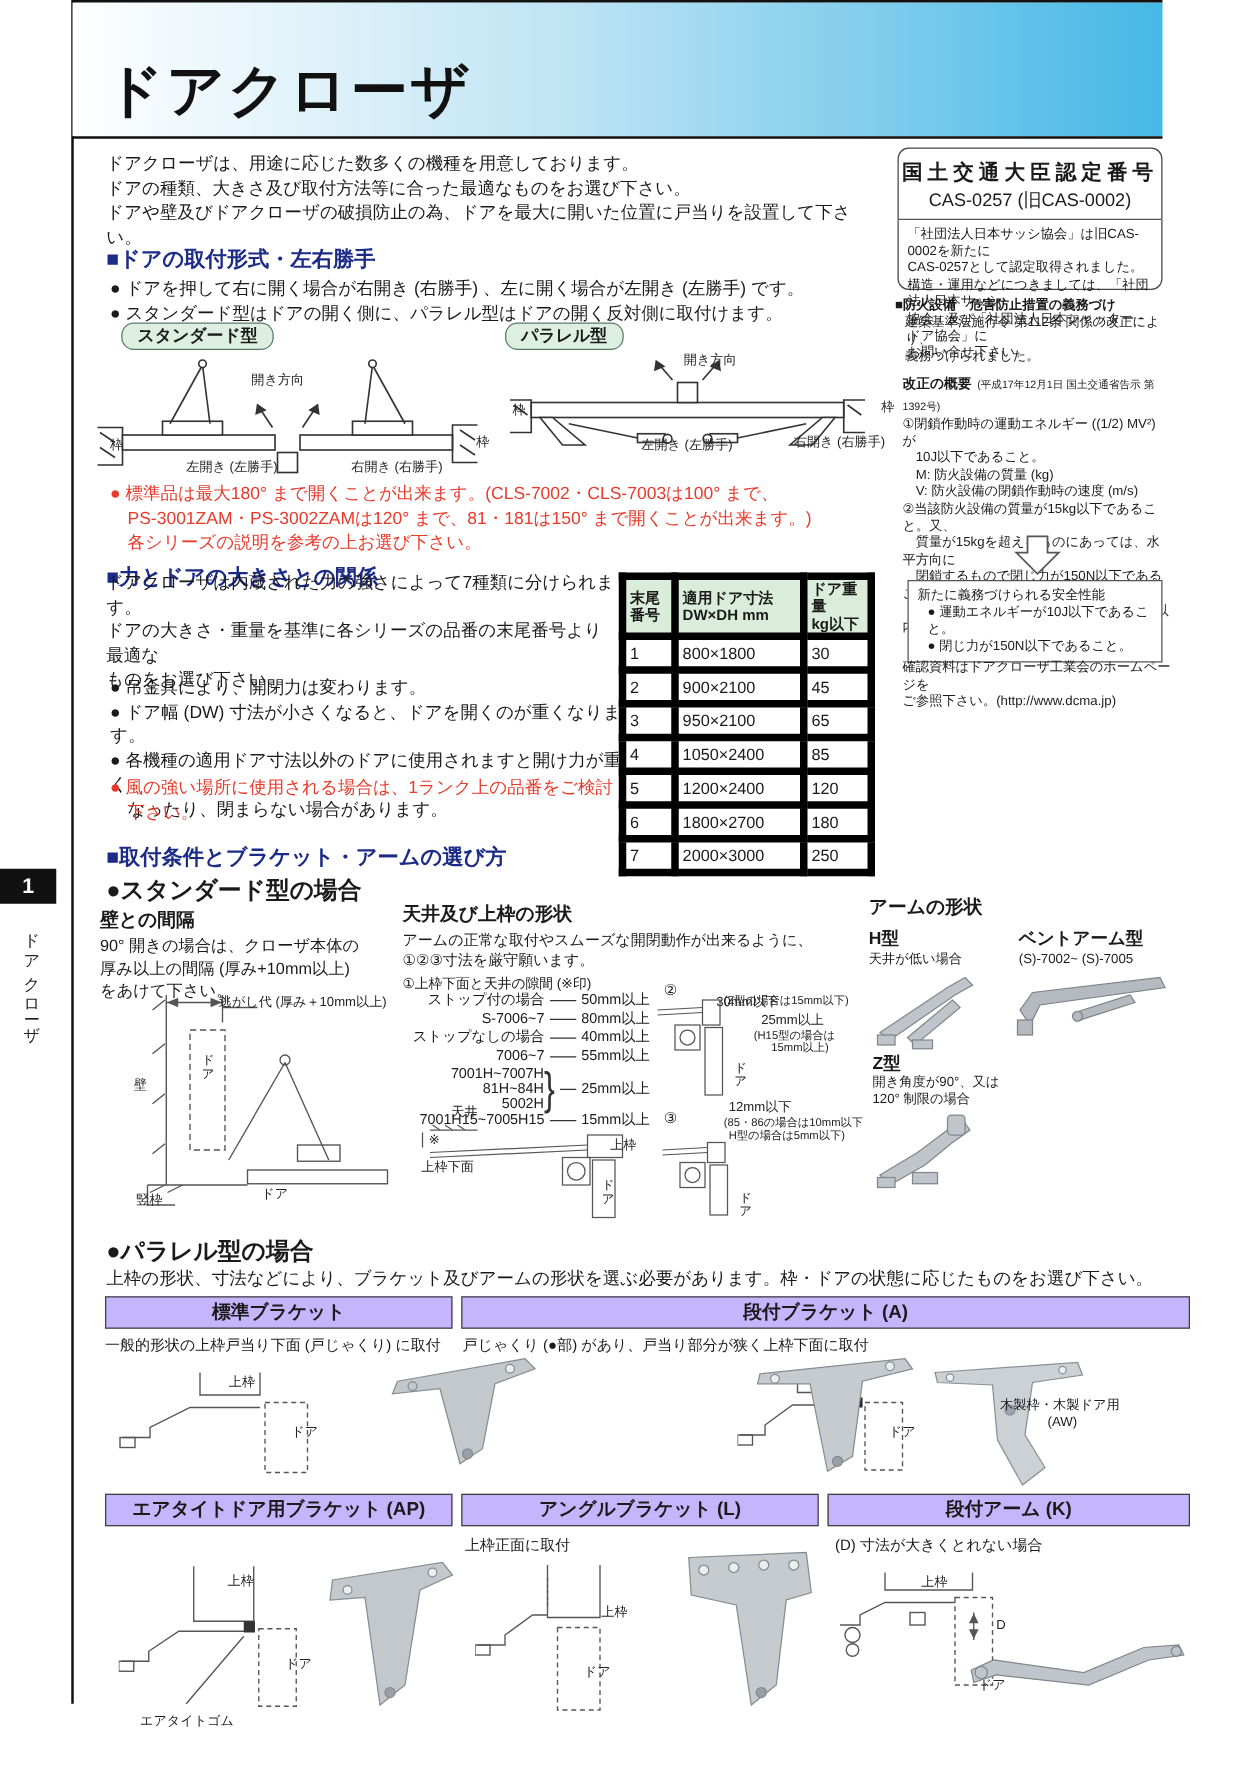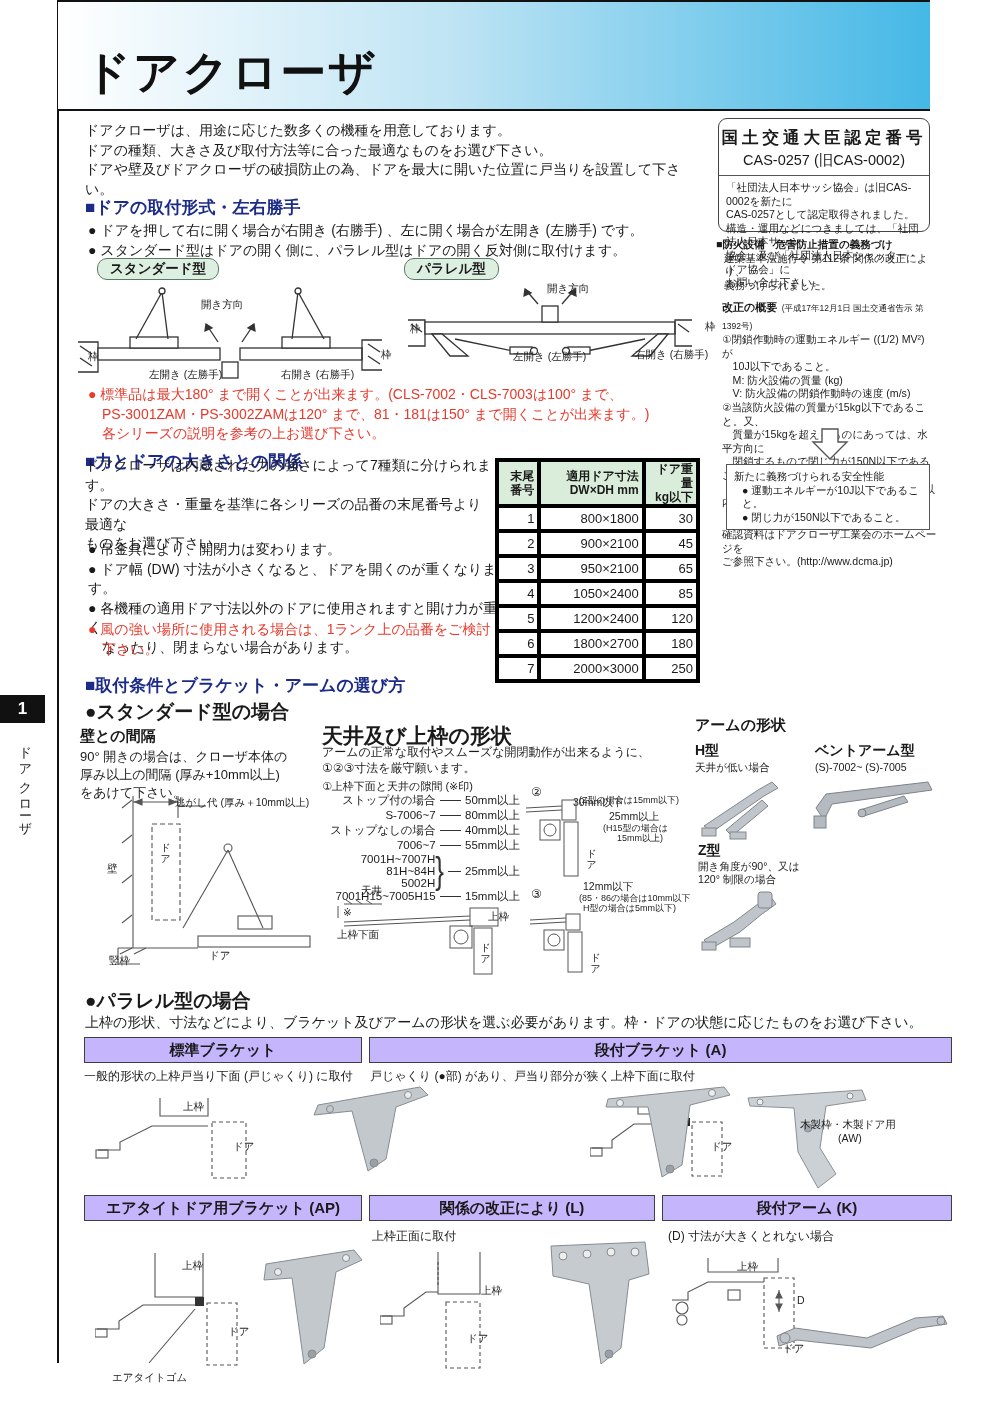--- a/index.html
+++ b/index.html
@@ -13,21 +13,21 @@
   .b{font-weight:bold;}
   .navy{color:#1c2b87;font-weight:bold;}
   .red{color:#e8392b;}
   .pill{border:1.3px solid #5a7a63;background:#ddefe1;border-radius:10px;padding:0 12px;
         font-weight:bold;font-size:13.5px;line-height:20px;display:inline-block;}
   .greenhead{background:#c4b5fd;border:1.3px solid #3f3f3f;font-weight:bold;text-align:center;
         font-size:15px;line-height:24px;height:26px;box-sizing:border-box;}
   .sideline{background:#111;}
   .vertical{writing-mode:vertical-rl;letter-spacing:3px;}
   table.spec{border-collapse:collapse;font-size:13px;background:#fff;}
-  table.spec th,table.spec td{border:4px solid #000000;text-align:right;padding:0 3px;}
+  table.spec th,table.spec td{border:6px solid #000000;text-align:left;padding:0 3px;}
   table.spec th{background:#d9edda;font-weight:bold;font-size:12px;line-height:14px;}
   table.spec td{height:21px;font-size:13px;}
   .certbox{border:1.4px solid #444;border-radius:9px;background:#fff;box-sizing:border-box;}
   .safetybox{border:1.2px solid #555;background:#fff;box-sizing:border-box;padding:5px 7px;}
   .dashline{display:inline-block;width:26px;border-top:1.6px solid #333;vertical-align:middle;margin:0 4px;}
   .mrow{display:flex;align-items:center;font-size:11.5px;line-height:15px;}
   .mlab{width:128px;text-align:right;}
   .mval{white-space:nowrap;}
   svg{display:block;}
   .lbl{position:absolute;font-size:10.5px;line-height:12px;color:#222;white-space:nowrap;padding-left:13px;}
@@ -273,21 +273,21 @@
         <polyline points="40,160 40,176 62,176"></polyline>
       </g>
     </svg>
     <div class="lbl" style="left:84px;top:8px;">逃がし代 (厚み＋10mm以上)</div>
     <div class="lblv" style="left:80px;top:48px;">ドア</div>
     <div class="lbl" style="left:16px;top:74px;">壁</div>
     <div class="lbl" style="left:18px;top:166px;">竪枠</div>
     <div class="lbl" style="left:118px;top:161px;">ドア</div>
   </div>
 
-  <div class="abs b" style="left:322px;top:722px;font-size:21px;">天井及び上枠の形状</div>
+  <div class="abs b" style="left:322px;top:722px;font-size:15px;">天井及び上枠の形状</div>
   <div class="abs f12" style="left:322px;top:744px;width:360px;">
     <div>アームの正常な取付やスムーズな開閉動作が出来るように、</div>
     <div>①②③寸法を厳守願います。</div>
   </div>
   <div class="abs" style="left:322px;top:779px;font-size:11px;">①上枠下面と天井の隙間 (※印)</div>
   <div class="abs" style="left:330px;top:793px;width:190px;">
     <div class="mrow">
         <span class="mlab">ストップ付の場合</span>
         <span class="dashline"></span>
         <span class="mval">50mm以上</span>
@@ -473,21 +473,21 @@
       <polygon points="6,10 120,2 124,12 84,18 78,60 94,86 76,100 56,64 52,20 8,18"></polygon>
       <circle cx="18" cy="14" r="3" fill="#eef0f1"></circle>
         <circle cx="108" cy="8" r="3" fill="#eef0f1"></circle>
       <circle cx="66" cy="40" r="4" fill="#a0a6ab"></circle>
     </g>
   </svg>
   <div class="abs f11" style="left:800px;top:1118px;">木製枠・木製ドア用</div>
   <div class="abs f11" style="left:838px;top:1132px;">(AW)</div>
 
   <div class="abs greenhead" style="left:84px;top:1195px;width:278px;">エアタイトドア用ブラケット (AP)</div>
-  <div class="abs greenhead" style="left:369px;top:1195px;width:286px;">関係の改正により (L)</div>
+  <div class="abs greenhead" style="left:369px;top:1195px;width:286px;">アングルブラケット (L)</div>
   <div class="abs greenhead" style="left:662px;top:1195px;width:290px;">段付アーム (K)</div>
   <div class="abs f12" style="left:372px;top:1228px;">上枠正面に取付</div>
   <div class="abs f12" style="left:668px;top:1228px;">(D) 寸法が大きくとれない場合</div>
 
   <div class="abs" style="left:95px;top:1245px;width:160px;height:150px;">
     <svg width="160" height="150" viewBox="0 0 160 150">
       <g stroke="#555" stroke-width="1.1" fill="none">
         <polyline points="60,8 60,52 108,52 108,8"></polyline>
         <polyline points="2,84 24,84 24,76 48,60 104,60"></polyline>
         <rect x="0" y="84" width="12" height="8"></rect>

